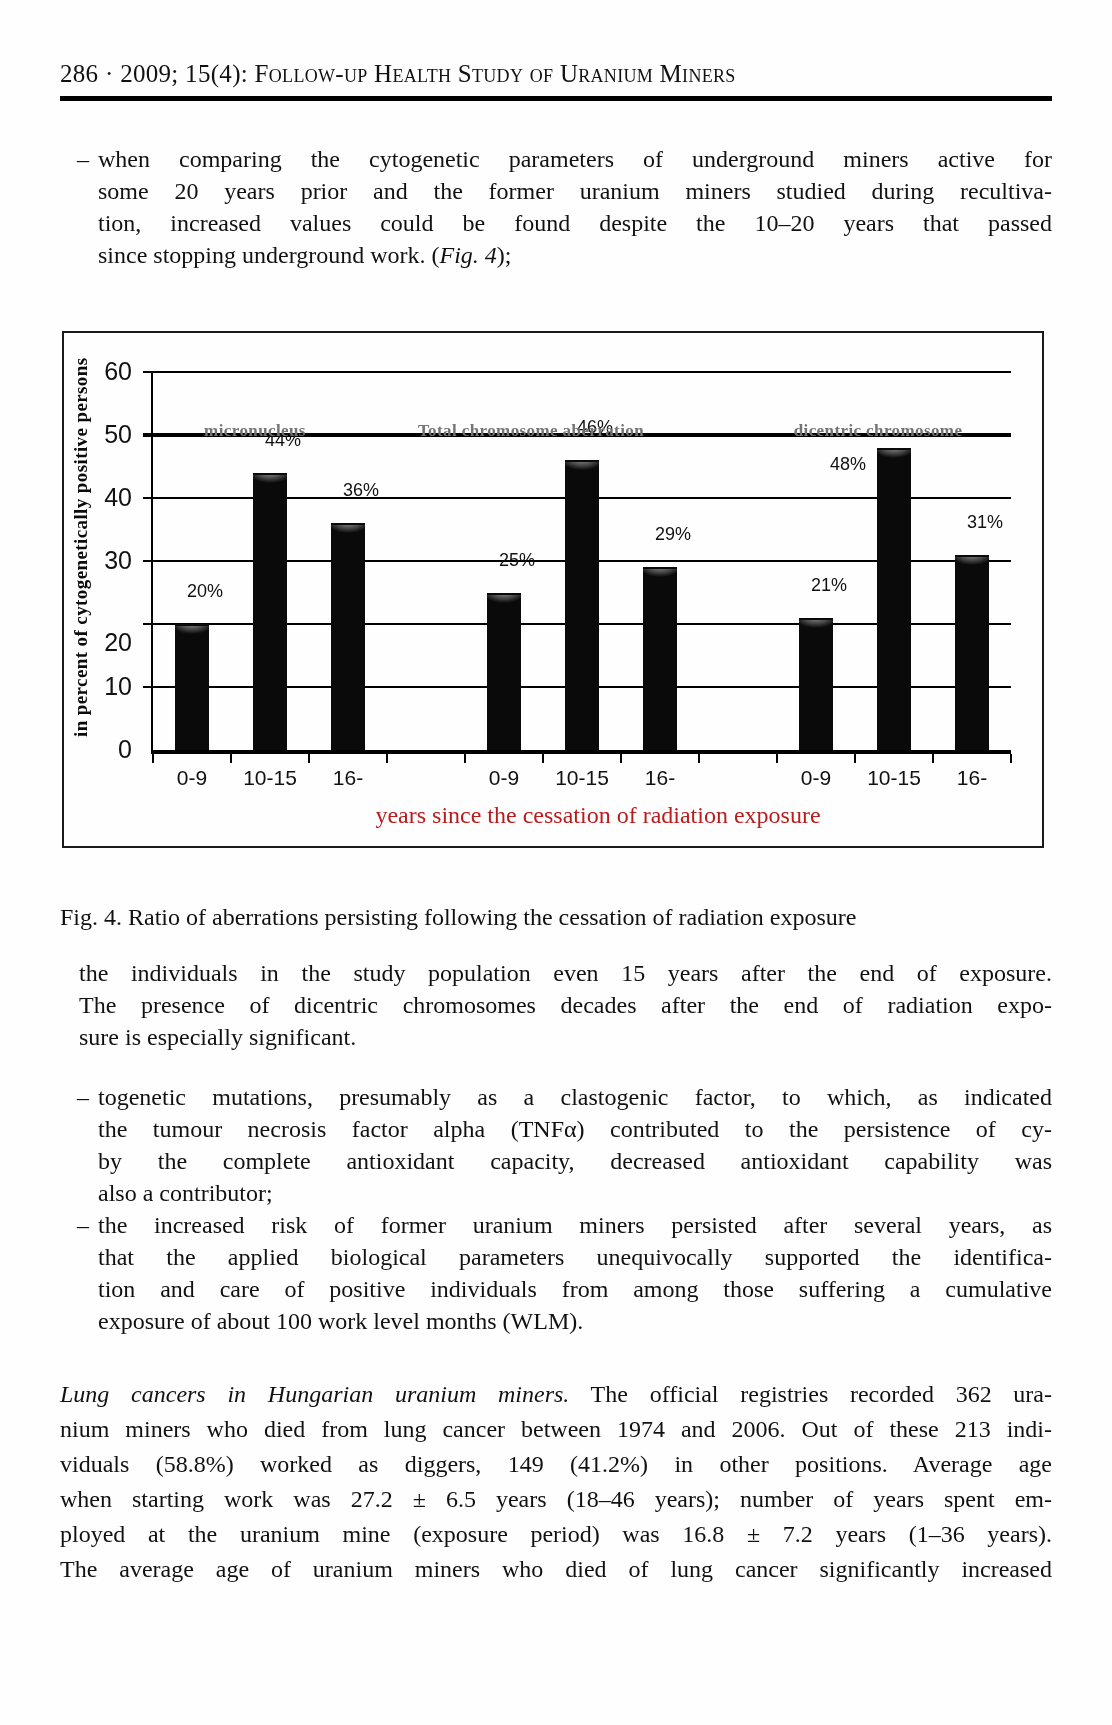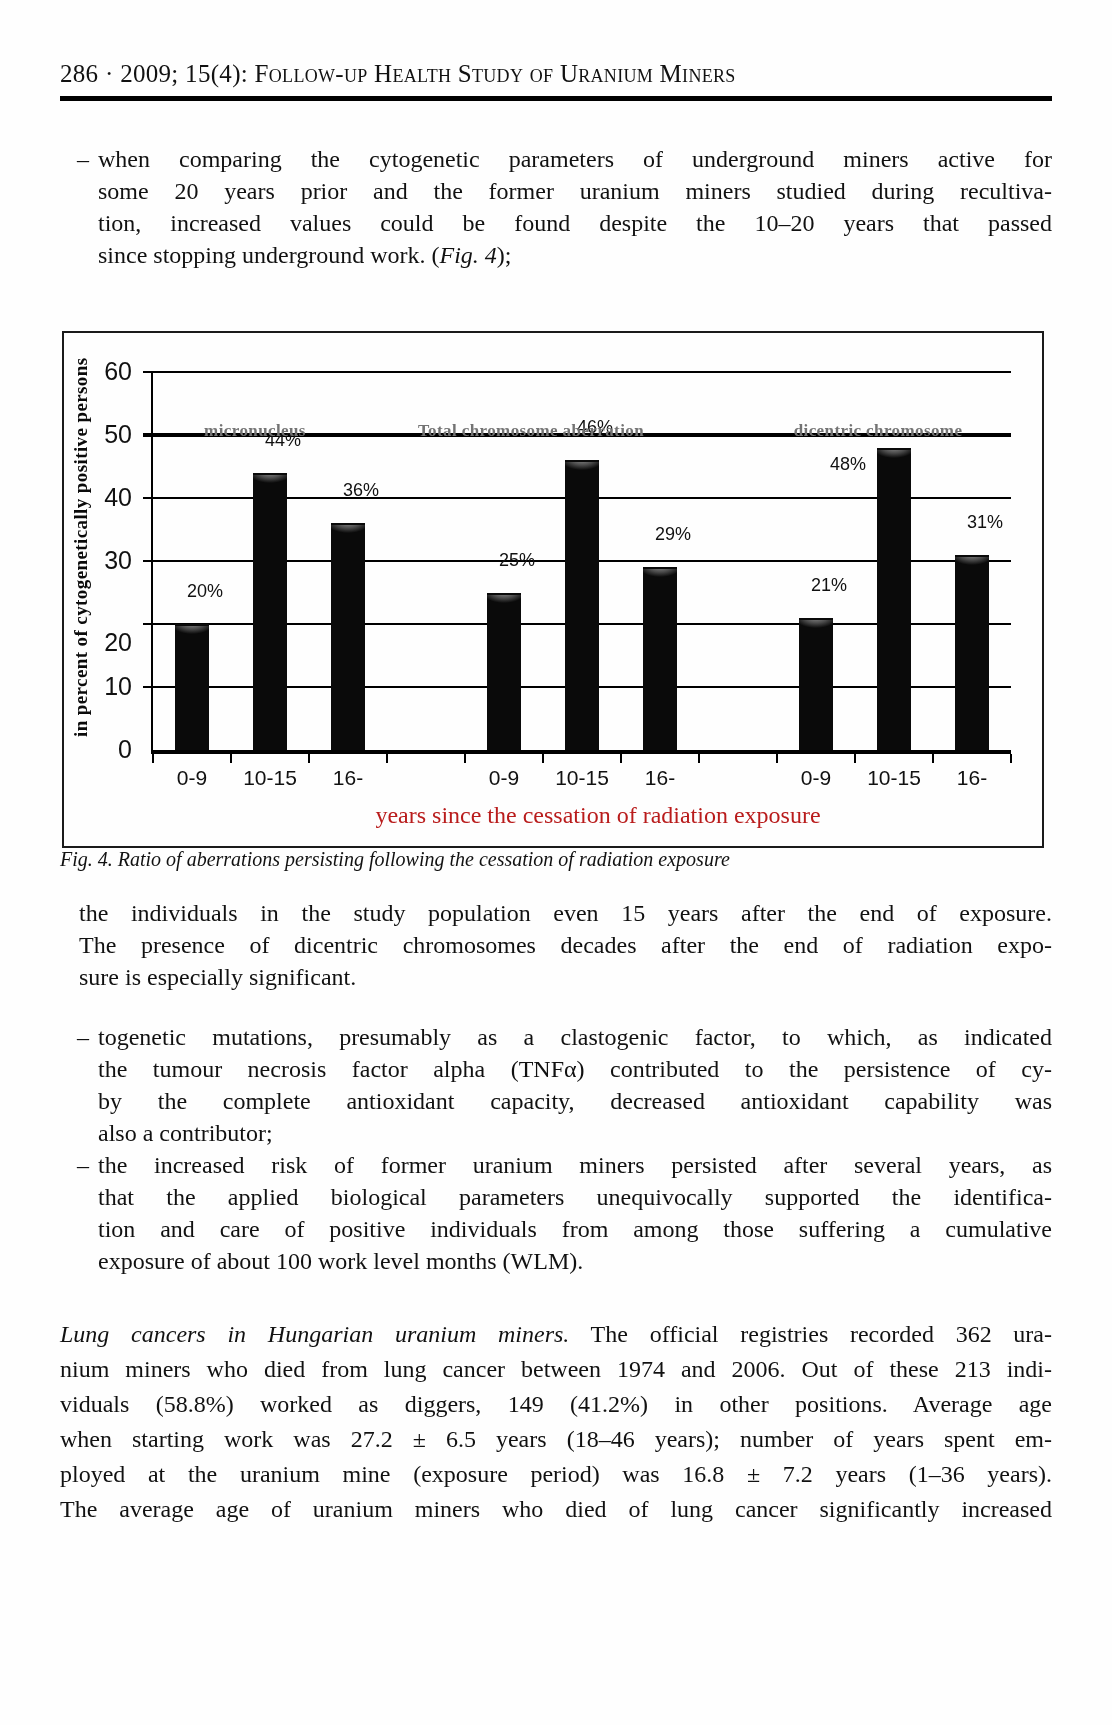--- a/index.html
+++ b/index.html
@@ -16,21 +16,21 @@
   .pline{text-align:justify;text-align-last:justify;}
   .pline.last{text-align-last:left;}
   .para,.bullet{font-size:24px;line-height:32px;}
   .bullet{position:relative;padding-left:38px;}
   .bullet .dash{position:absolute;left:17px;top:0;}
   .b1{margin-top:42px;}
   .indent1{margin-left:19px;width:calc(100% - 19px);margin-top:26px;}
   .b2{margin-top:28px;}
   .b3{margin-top:0;}
   .lung{margin-top:40px;line-height:35px;}
-  .caption{font-size:20px;font-style:italic;}
+  .caption{margin-top:56px;font-size:24px;}
   
   .figure-box{
     position:relative;margin-top:60px;margin-left:2px;
     width:978px;height:513px;border:2px solid #1a1a1a;background:#fefefe;
   }
   .plot{
     position:absolute;left:87px;top:39px;width:858px;height:378px;
     border-left:2px solid #000;border-bottom:4px solid #000;
   }
   .gridline{position:absolute;left:-10px;width:calc(100% + 10px);background:#000;}

